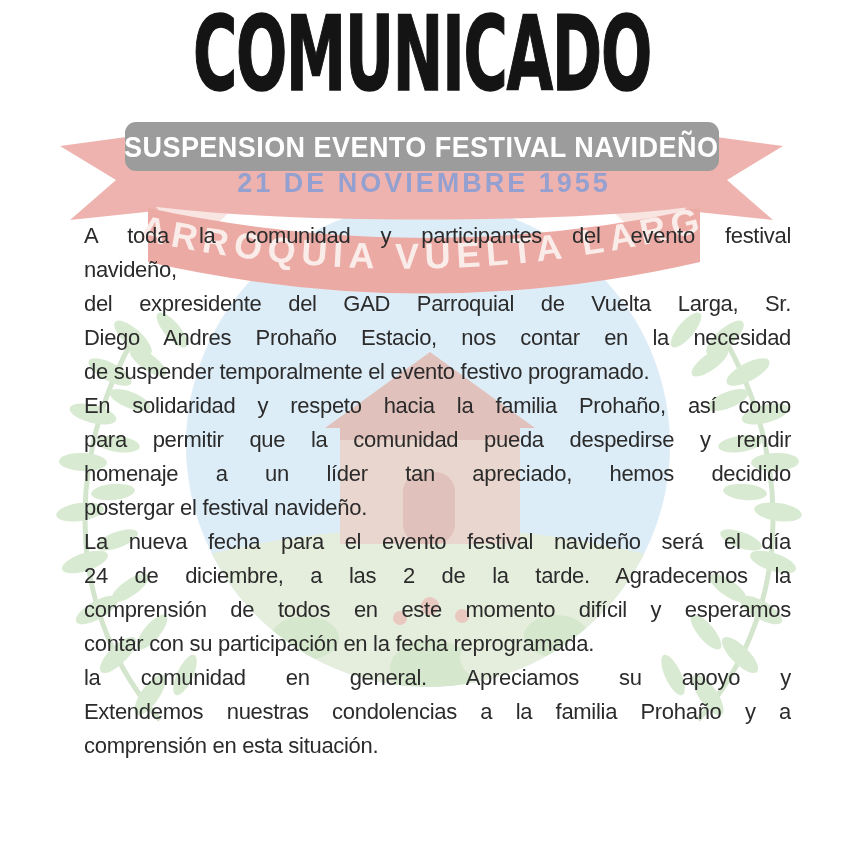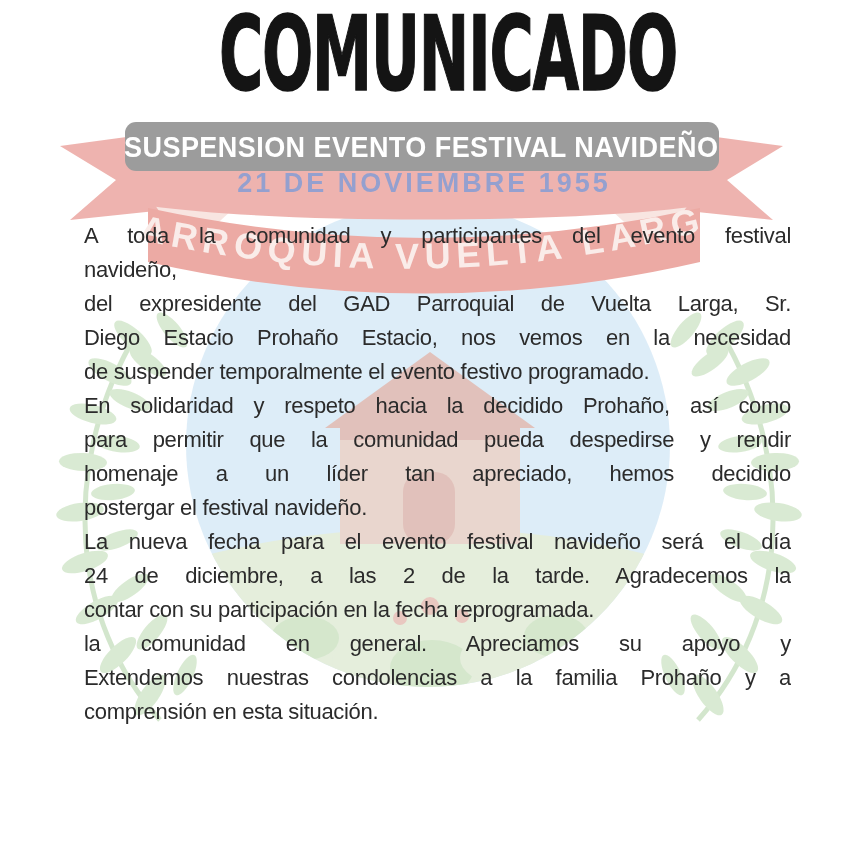--- a/index.html
+++ b/index.html
@@ -14,21 +14,21 @@
   .watermark{
     position:absolute;left:0;top:0;width:843px;height:843px;
     opacity:.55;
     pointer-events:none;
   }
   .title{
     position:relative;
     margin:0;
     padding-top:2px;
     height:104px;
-    display:flex;align-items:flex-start;justify-content:flex-end;
+    display:flex;align-items:flex-start;justify-content:center;
     color:var(--title-color,#141414);
     font-family:"DejaVu Sans","Liberation Sans",sans-serif;
     font-weight:bold;
     font-size:104px;line-height:1.0;
     z-index:2;
   }
   .title .squeeze{
     display:inline-block;
     transform:scaleX(0.58);
     transform-origin:center top;
@@ -179,27 +179,28 @@
   </h1>
 
   <div class="banner">
     <span class="banner-label">SUSPENSION EVENTO FESTIVAL NAVIDEÑO</span>
   </div>
 
   <div class="body" id="body-text">
       <div class="body-line">A toda la comunidad y participantes del evento festival</div>
       <div class="body-line line-end">navideño,</div>
       <div class="body-line">del expresidente del GAD Parroquial de Vuelta Larga, Sr.</div>
-      <div class="body-line">Diego Estacio Prohaño Estacio, nos vemos en la necesidad</div>
+      <div class="body-line">Diego Andres Prohaño Estacio, nos contar en la necesidad</div>
       <div class="body-line line-end">de suspender temporalmente el evento festivo programado.</div>
-      <div class="body-line">En solidaridad y respeto hacia la decidido Prohaño, así como</div>
+      <div class="body-line">En solidaridad y respeto hacia la familia Prohaño, así como</div>
       <div class="body-line">para permitir que la comunidad pueda despedirse y rendir</div>
       <div class="body-line">homenaje a un líder tan apreciado, hemos decidido</div>
       <div class="body-line line-end">postergar el festival navideño.</div>
       <div class="body-line">La nueva fecha para el evento festival navideño será el día</div>
       <div class="body-line">24 de diciembre, a las 2 de la tarde. Agradecemos la</div>
+      <div class="body-line">comprensión de todos en este momento difícil y esperamos</div>
       <div class="body-line line-end">contar con su participación en la fecha reprogramada.</div>
       <div class="body-line">la comunidad en general. Apreciamos su apoyo y</div>
       <div class="body-line">Extendemos nuestras condolencias a la familia Prohaño y a</div>
       <div class="body-line line-end">comprensión en esta situación.</div>
     </div>
 
 </div>
 
 </body></html>

